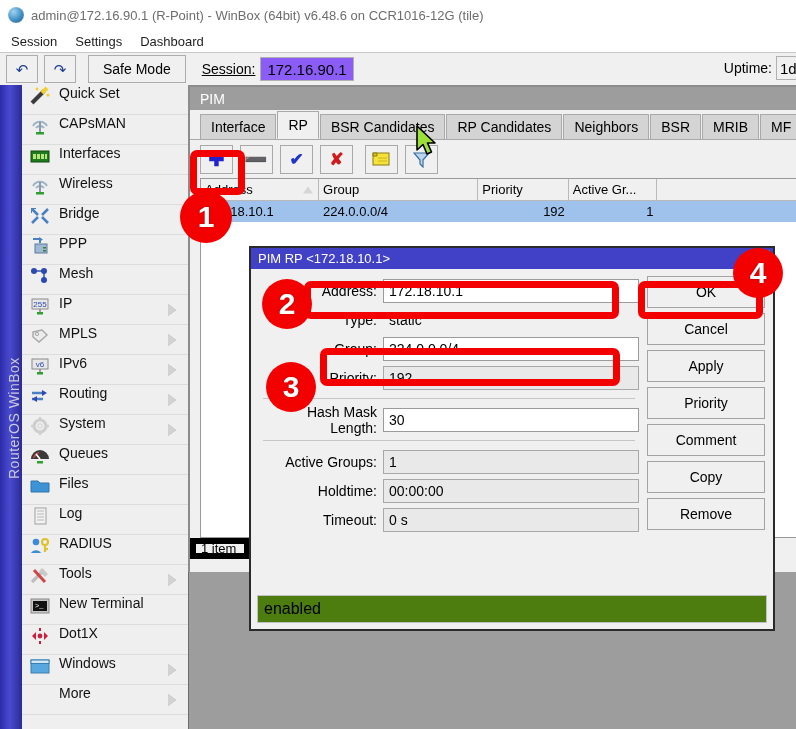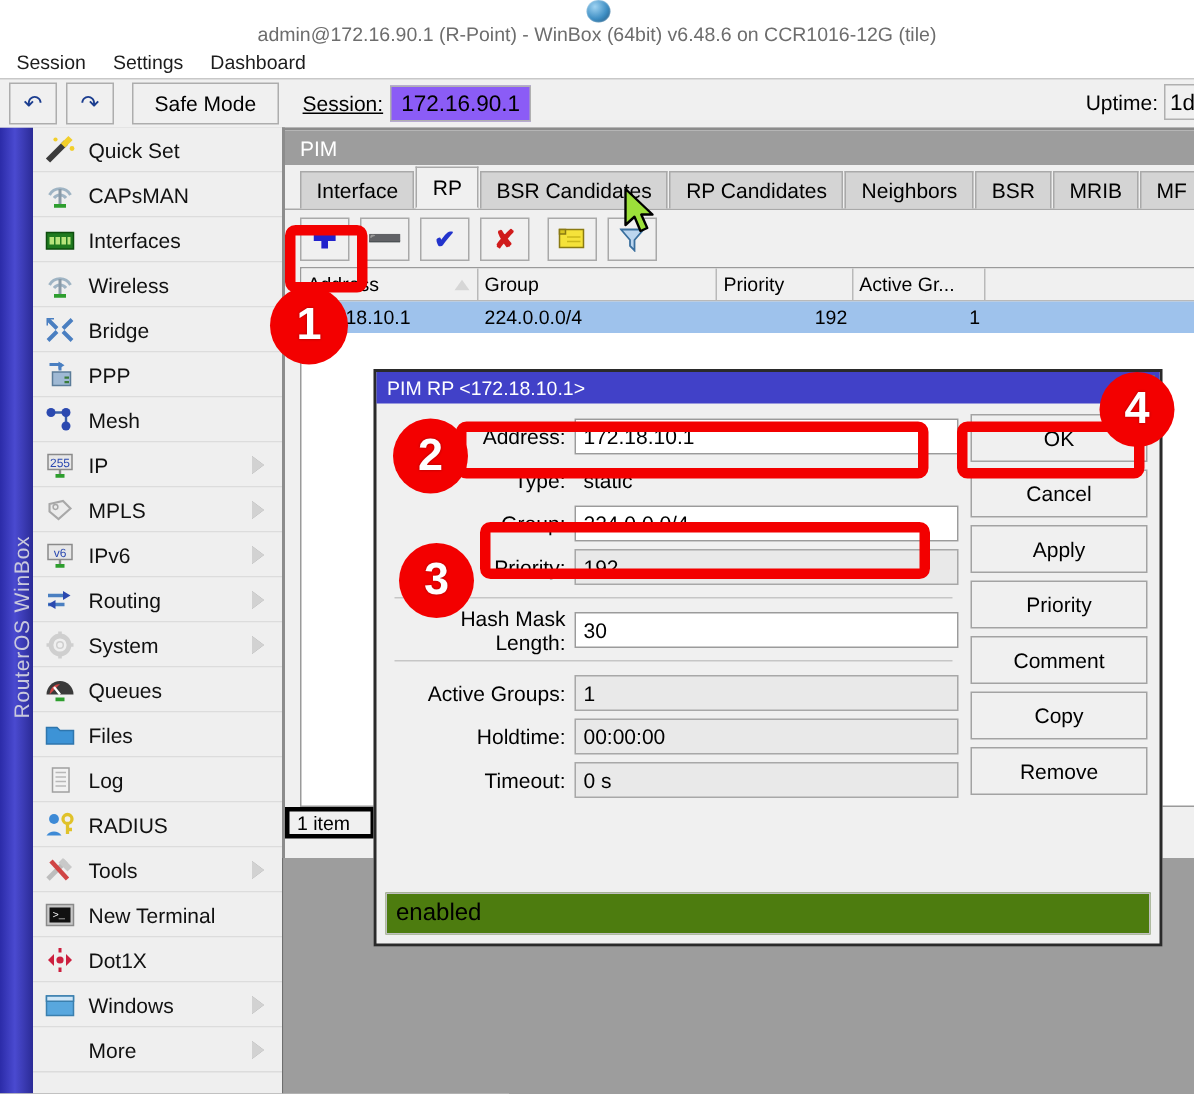--- a/index.html
+++ b/index.html
@@ -11,21 +11,21 @@
     font-size: 13px;
     color: #000;
     -webkit-font-smoothing: none;
   }
   #root { position: relative; width: 796px; height: 729px; }
 
   
   .win-titlebar {
     position: absolute; left: 0; top: 0; width: 796px; height: 30px;
     background: #ffffff;
-    display: flex; align-items: center; flex-direction: column;
+    display: flex; align-items: center;
   }
   .win-logo {
     width: 16px; height: 16px; margin-left: 8px; margin-right: 7px;
     border-radius: 50%;
     background: radial-gradient(circle at 35% 30%, #9fd3f2 0%, #3f8fc4 55%, #1d4e74 100%);
     box-shadow: inset 0 0 1px #fff;
   }
   .win-title { font-size: 13px; color: #6d6d6d; white-space: nowrap; }
 
   .menubar {
@@ -86,21 +86,21 @@
   .rail-text {
     position: absolute; left: 0; top: 0; width: 22px; height: 644px;
     color: #c9c9dd; font-size: 14px; letter-spacing: .5px;
     writing-mode: vertical-rl; transform: rotate(180deg);
     display: flex; align-items: flex-end; justify-content: center;
     padding-bottom: 22px; box-sizing: border-box;
     white-space: nowrap;
   }
   .menu-list { position: absolute; left: 22px; top: 0; width: 166px; }
   .mrow {
-    height: 30px; display: flex; align-items: center;
+    height: 30px; display: flex; align-items: flex-start;
     border-bottom: 1px solid #dcdcdc;
     background: #efefef; padding-left: 6px; box-sizing: border-box;
     position: relative;
   }
   .mrow .mico {
     width: 24px; height: 22px; margin-right: 7px;
     display: flex; align-items: center; justify-content: center;
     flex: 0 0 24px;
   }
   .mrow .mlabel { font-size: 14px; color: #111; white-space: nowrap; }
@@ -173,21 +173,21 @@
     border-bottom: 7px solid #d6d6d6;
   }
   .grow { display: flex; height: 21px; background: #9ec2ec; }
   .gc {
     display: flex; align-items: center; font-size: 13px;
     padding: 0 4px; box-sizing: border-box;
   }
   .gc.num { justify-content: flex-end; }
   .grid-status {
     position: absolute; left: 190px; top: 538px; width: 60px; height: 21px;
-    background: #f0f0f0; border: 3px solid #000000;
+    background: #f0f0f0; border: 6px solid #000000;
     display: flex; align-items: center; padding-left: 5px; font-size: 13px;
     box-sizing: border-box;
   }
 
   
   .dlg {
     position: absolute; left: 249px; top: 246px; width: 526px; height: 385px;
     background: #f0f0f0;
     border: 2px solid #2a2a2a;
     box-sizing: border-box;

